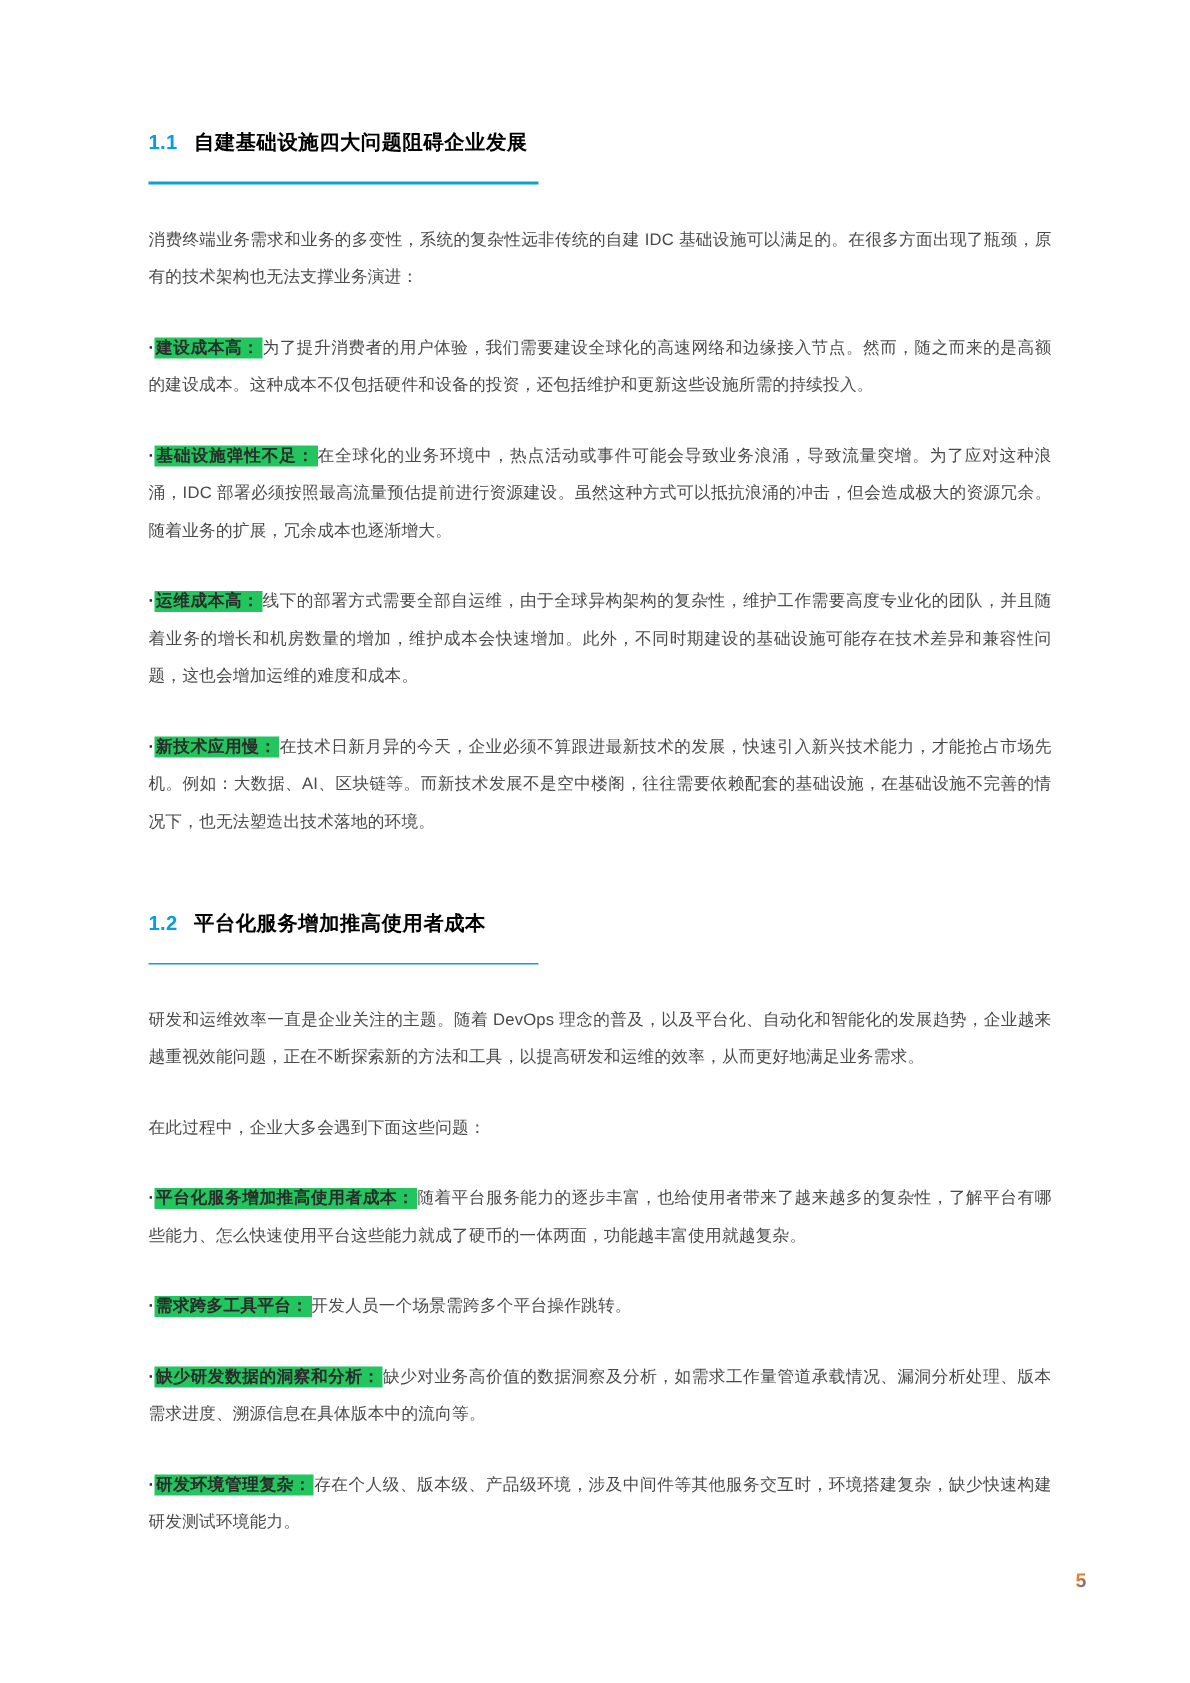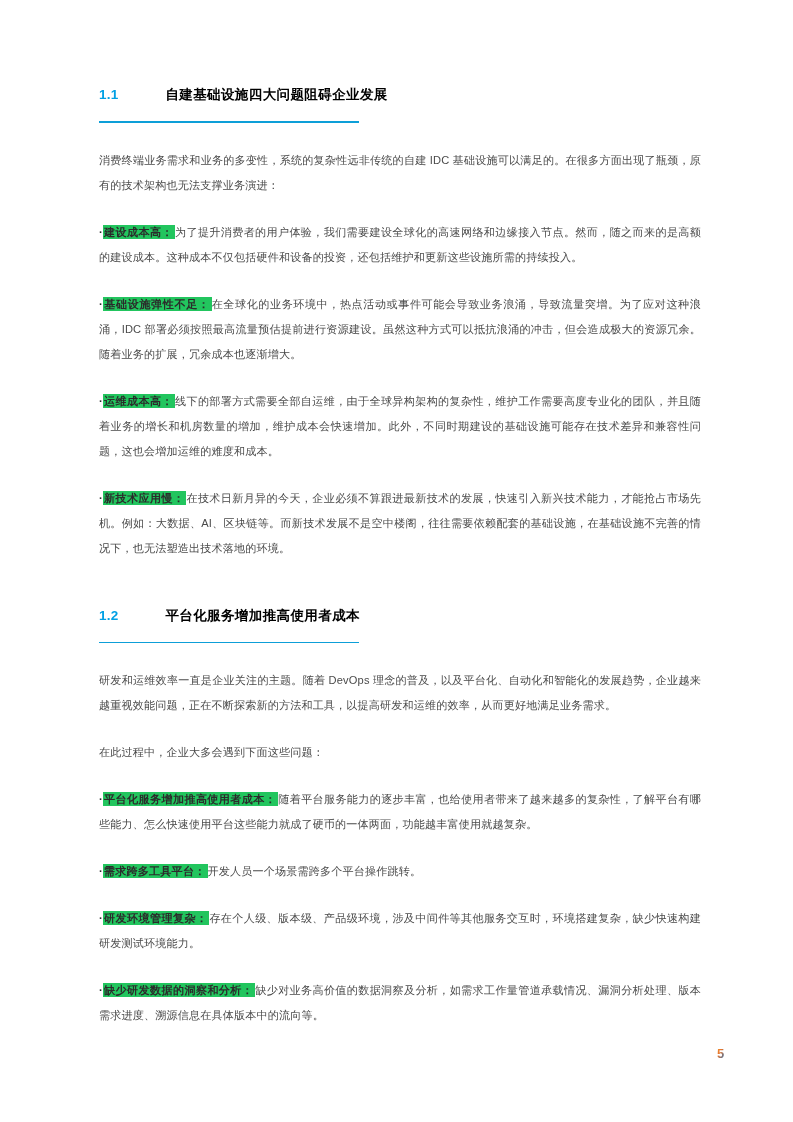--- a/index.html
+++ b/index.html
@@ -37,21 +37,20 @@
     margin: 0 0 0 0;
   }
   .section + .section {
     margin-top: 46px;
   }
 
   .heading-row {
     display: flex;
     align-items: baseline;
     white-space: nowrap;
-    gap: 36px;
   }
   .heading-num {
     font-size: 13.5px;
     font-weight: bold;
     color: #00a0e4;
     letter-spacing: 0.2px;
   }
   .heading-title {
     font-size: 13.5px;
     font-weight: bold;
@@ -161,25 +160,25 @@
 
       <p class="bullet-para">
         <span class="dot">·</span><span class="lbl">平台化服务增加推高使用者成本：</span><span>随着平台服务能力的逐步丰富，也给使用者带来了越来越多的复杂性，了解平台有哪些能力、怎么快速使用平台这些能力就成了硬币的一体两面，功能越丰富使用就越复杂。</span>
       </p>
 
       <p class="bullet-para">
         <span class="dot">·</span><span class="lbl">需求跨多工具平台：</span><span>开发人员一个场景需跨多个平台操作跳转。</span>
       </p>
 
       <p class="bullet-para">
-        <span class="dot">·</span><span class="lbl">研发环境管理复杂：</span><span>存在个人级、版本级、产品级环境，涉及中间件等其他服务交互时，环境搭建复杂，缺少快速构建研发测试环境能力。</span>
+        <span class="dot">·</span><span class="lbl">缺少研发数据的洞察和分析：</span><span>缺少对业务高价值的数据洞察及分析，如需求工作量管道承载情况、漏洞分析处理、版本需求进度、溯源信息在具体版本中的流向等。</span>
       </p>
 
       <p class="bullet-para">
-        <span class="dot">·</span><span class="lbl">缺少研发数据的洞察和分析：</span><span>缺少对业务高价值的数据洞察及分析，如需求工作量管道承载情况、漏洞分析处理、版本需求进度、溯源信息在具体版本中的流向等。</span>
+        <span class="dot">·</span><span class="lbl">研发环境管理复杂：</span><span>存在个人级、版本级、产品级环境，涉及中间件等其他服务交互时，环境搭建复杂，缺少快速构建研发测试环境能力。</span>
       </p>
 
 
     </div>
 
   </div>
 
   <div class="page-number">5</div>
 </div>
 

